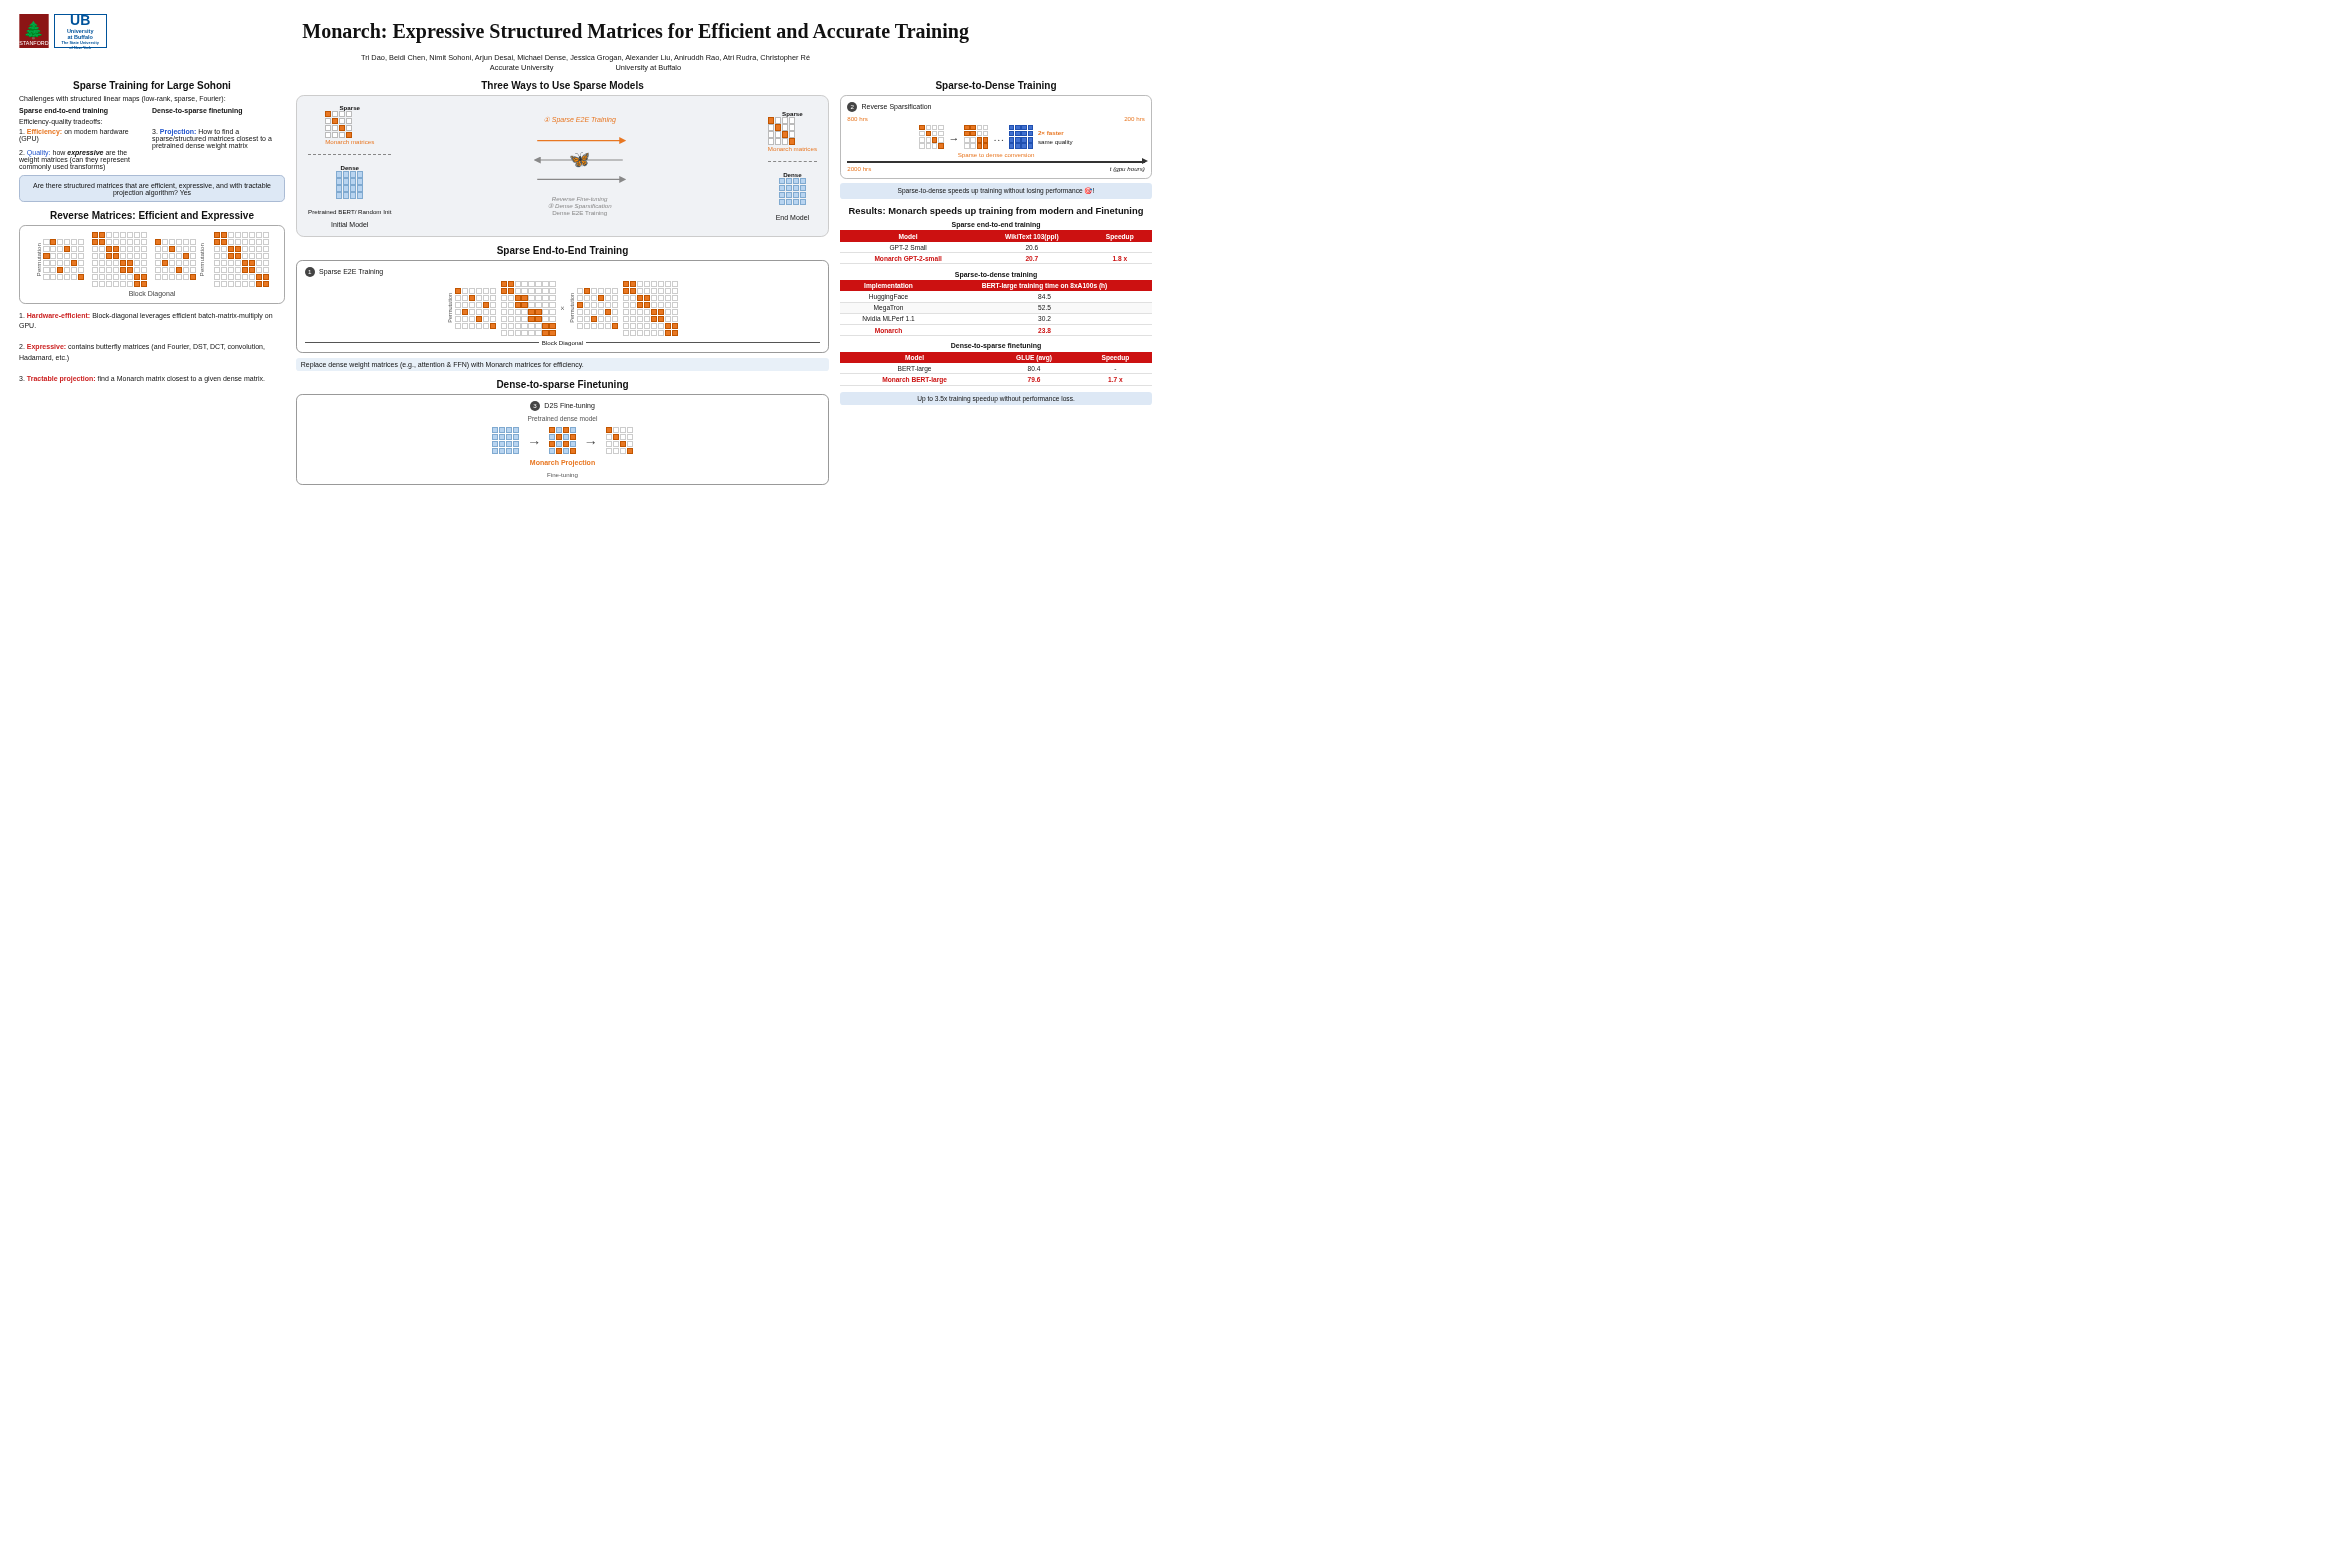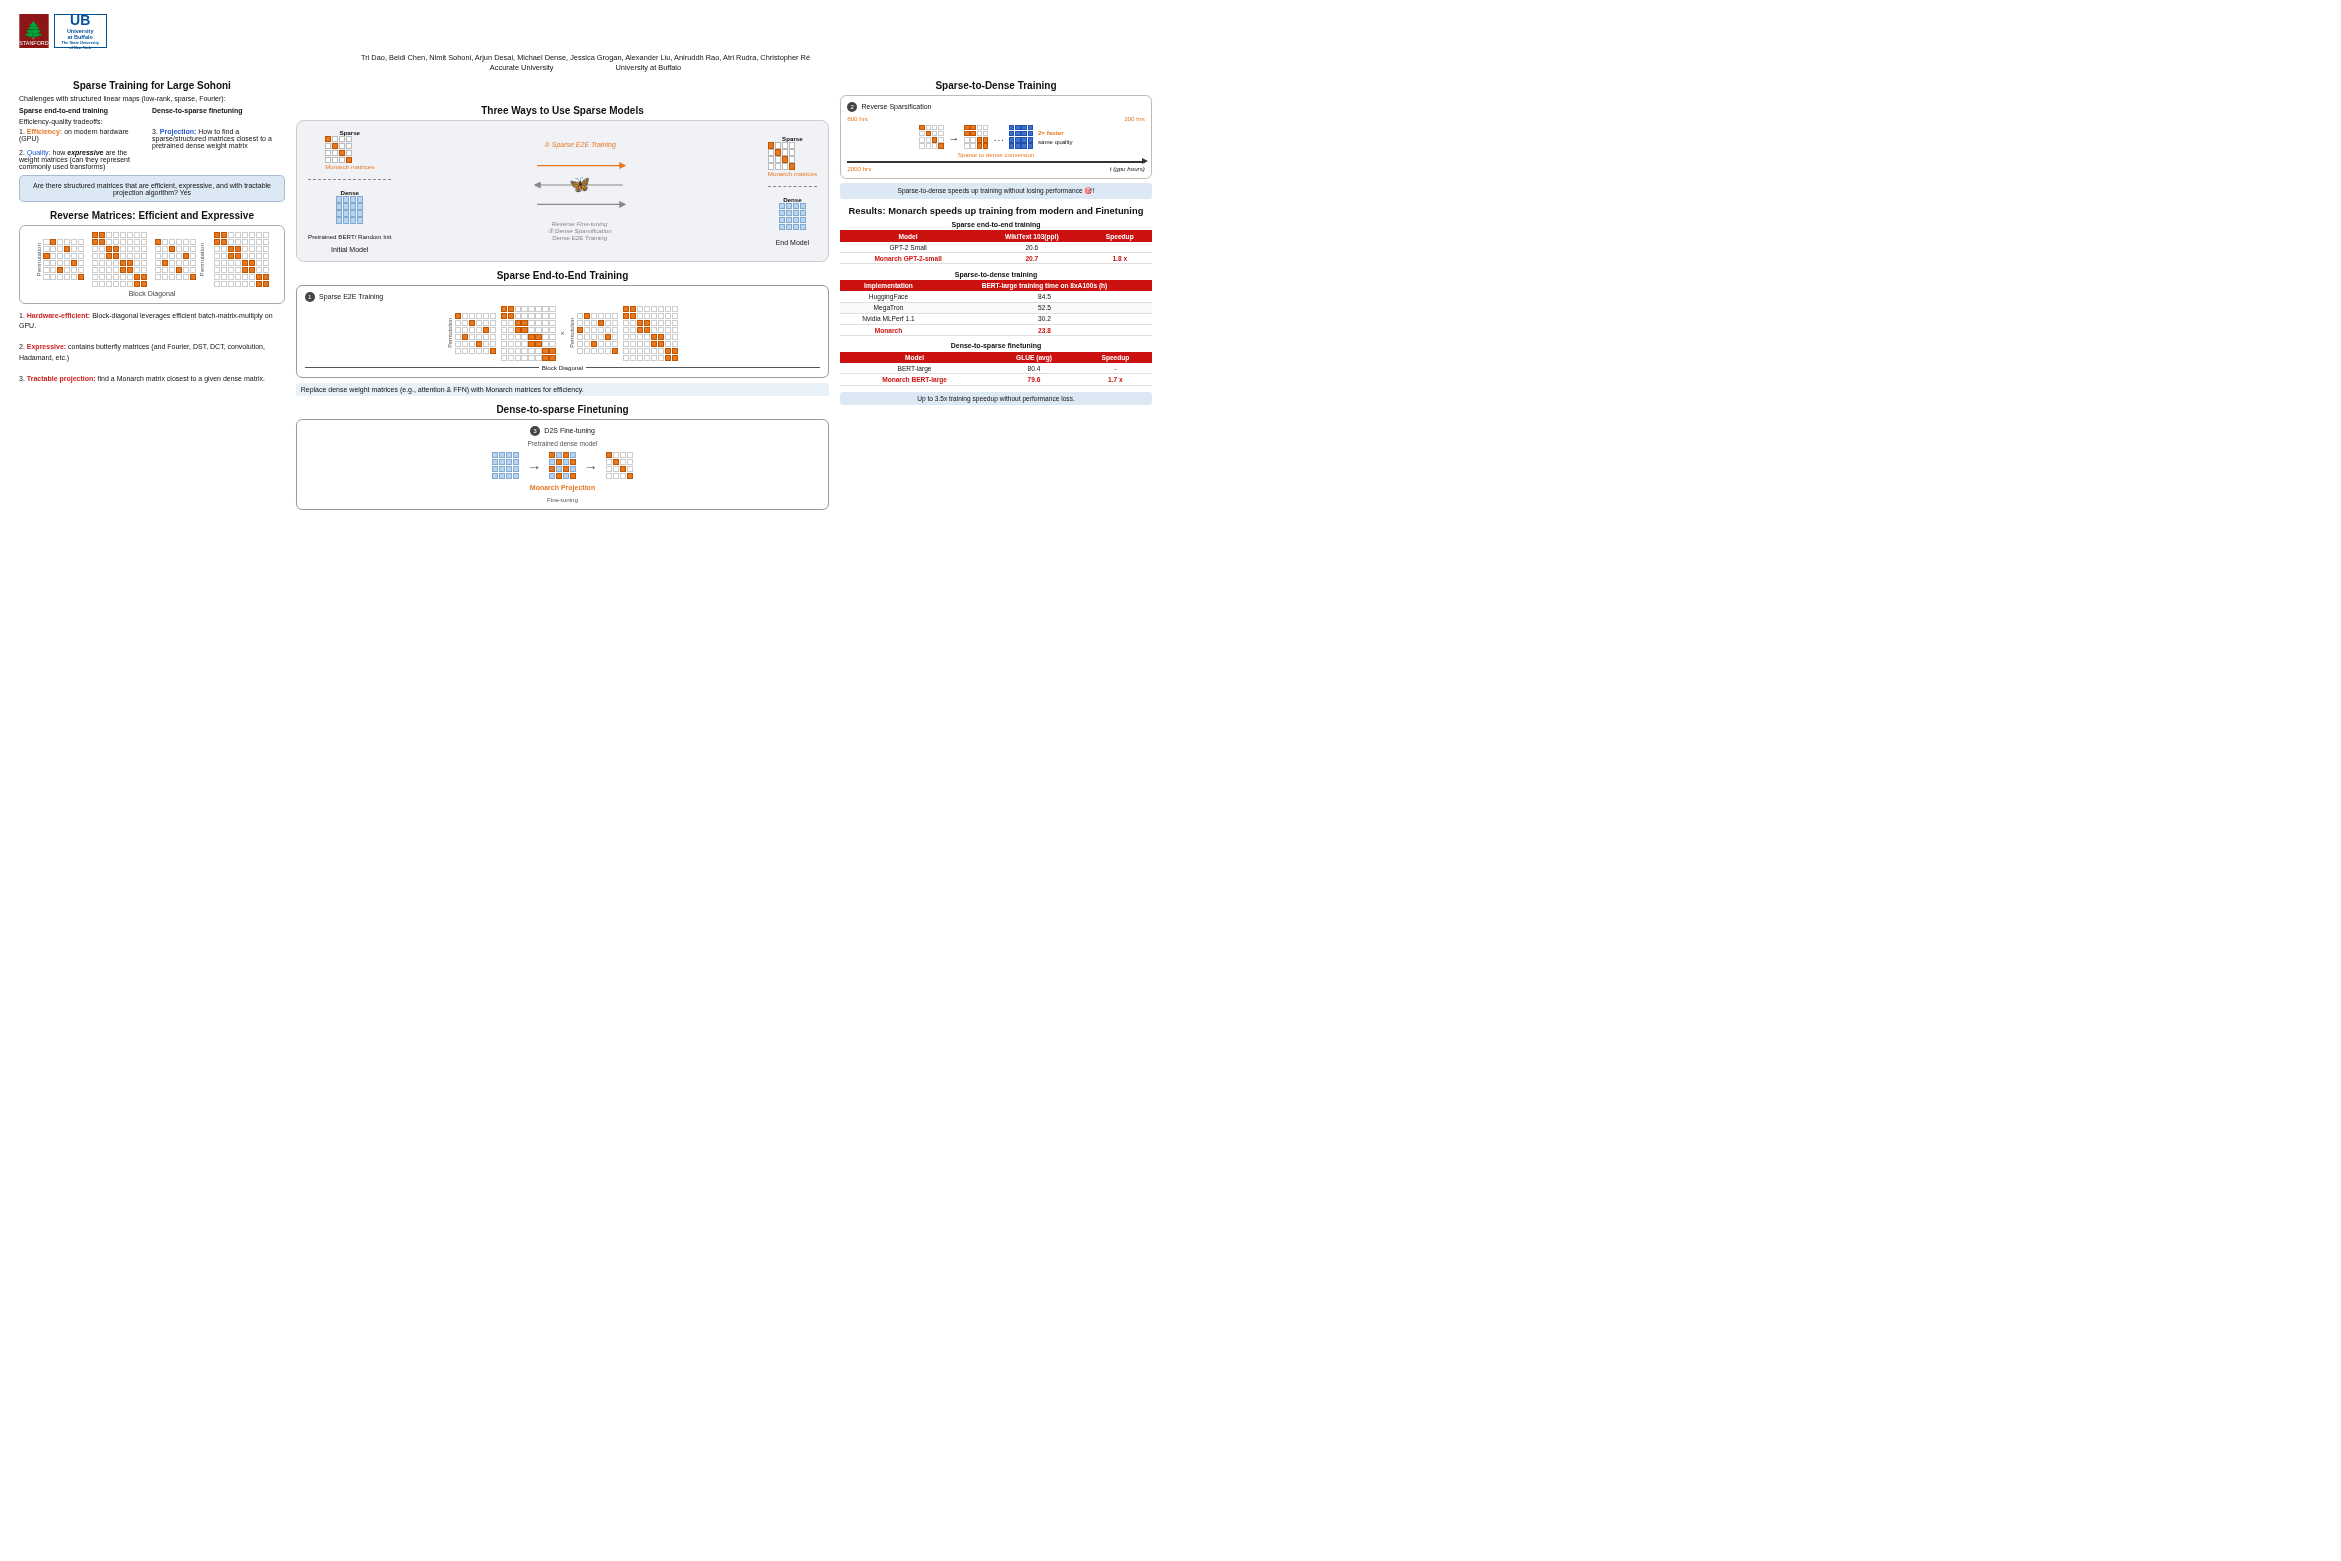--- a/index.html
+++ b/index.html
@@ -70,21 +70,21 @@
       justify-content: center;
       gap: 62px;
     }
     
     .columns {
       display: flex;
       gap: 11px;
       align-items: flex-start;
     }
     .col-left { width: 266px; flex-shrink: 0; }
-    .col-mid { flex: 1; margin-top: 25px; }
+    .col-mid { flex: 1; }
     .col-right { width: 312px; flex-shrink: 0; }
 
     
     .section-title {
       font-size: 10px;
       font-weight: bold;
       font-family: Arial, sans-serif;
       margin-bottom: 3.9px;
       text-align: center;
     }
@@ -393,20 +393,21 @@
       </svg>
 
       <div class="ub-logo">
         <div class="ub-top">UB</div>
         <div class="ub-university" style="font-size:5.5px;font-weight:bold;font-family:Arial,sans-serif;color:#00539b;">University</div>
         <div style="font-size:5.5px;font-weight:bold;font-family:Arial,sans-serif;color:#00539b;">at Buffalo</div>
         <div style="font-size:3.9px;color:#00539b;font-family:Arial,sans-serif;">The State University</div>
         <div style="font-size:3.9px;color:#00539b;font-family:Arial,sans-serif;">of New York</div>
       </div>
     </div>
+    <div class="paper-title">Monarch: Expressive Structured Matrices for Efficient and Accurate Training</div>
   </div>
 
   <div class="authors">Tri Dao, Beidi Chen, Nimit Sohoni, Arjun Desai, Michael Dense, Jessica Grogan, Alexander Liu, Aniruddh Rao, Atri Rudra, Christopher Ré</div>
   <div class="affiliations">
     <span>Accurate University</span>
     <span>University at Buffalo</span>
   </div>
 
   <div class="columns">
 

